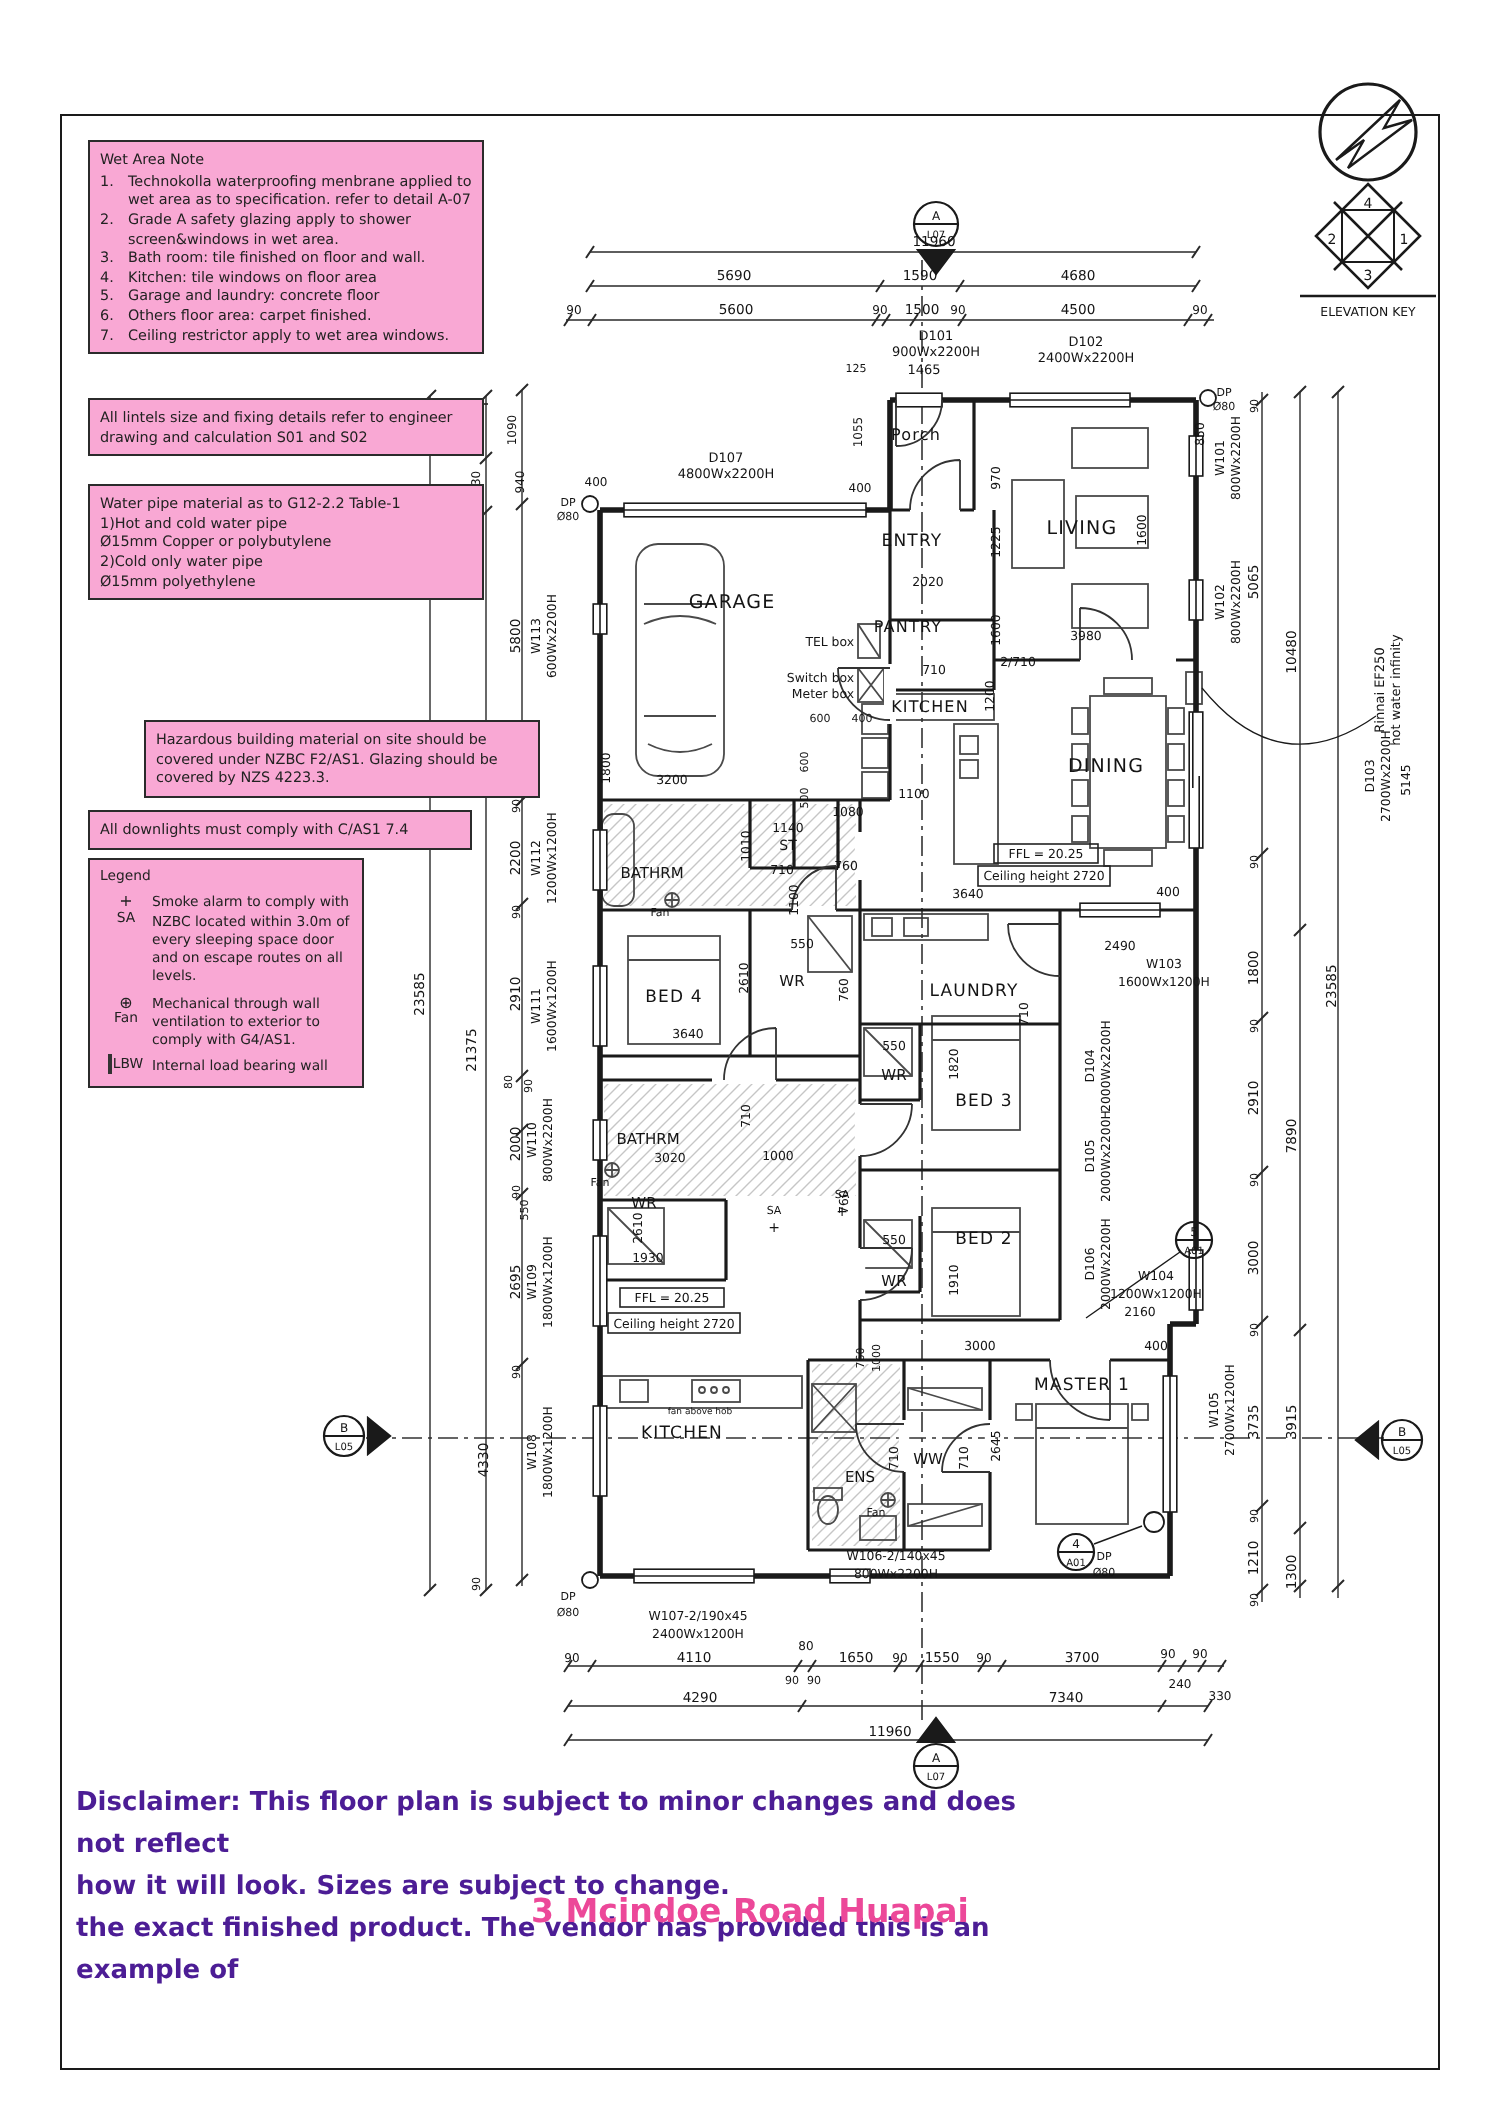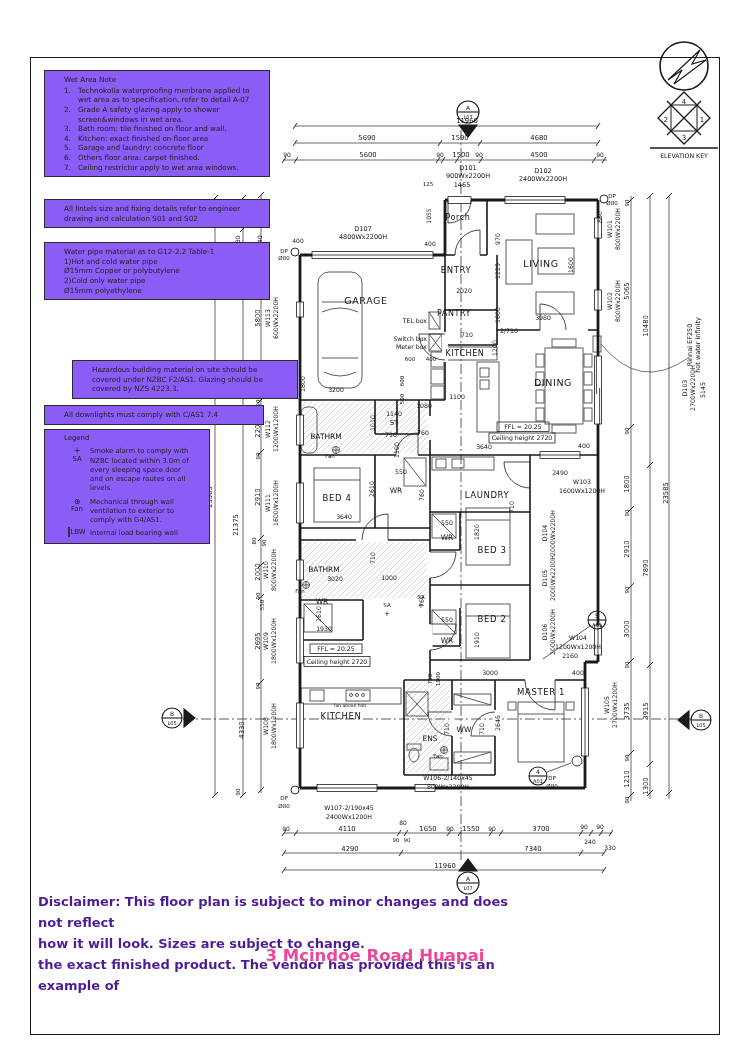--- a/index.html
+++ b/index.html
@@ -1,22 +1,22 @@
 <!DOCTYPE html>
 <html><head>
 <meta charset="utf-8">
 <style>
   html,body{margin:0;padding:0;background:#fff;}
   .page{position:relative;width:750px;height:1060px;background:#fff;overflow:hidden;
         font-family:"DejaVu Sans",sans-serif;color:#111;}
   .frame{position:absolute;left:30px;top:57px;width:688px;height:976px;border:1.7px solid #1a1a1a;z-index:0;}
   svg.plan{position:absolute;left:0;top:0;z-index:1;}
   svg.plan text{fill:#141414;font-family:"DejaVu Sans",sans-serif;}
-  .notebox{position:absolute;left:44px;border:1.1px solid #2b2b2b;background:#8b5cf6;z-index:2;
-           font-size:7.2px;line-height:1.34;padding:4px 19px;color:#222;}
+  .notebox{position:absolute;left:44px;border:1.1px solid #2b2b2b;background:#f9a8d4;z-index:2;
+           font-size:7.2px;line-height:1.34;padding:4px 5px;color:#222;}
   .nb-title{margin-bottom:1px;}
   .wa-row{display:flex;}
   .wa-num{width:14px;flex:none;}
   .wa-txt{flex:1;}
   .legend-row{display:flex;margin-top:4px;}
   .legend-sym{width:26px;flex:none;text-align:center;line-height:1.05;}
   .legend-sym .glyph{font-size:8px;display:block;}
   .legend-txt{flex:1;}
   .lbw-swatch{width:18px;height:6px;border:0.8px solid #333;margin:1px auto 0;
       background:repeating-linear-gradient(45deg,#444 0 1px,#fff 1px 3px);}
@@ -499,21 +499,21 @@
     <div class="wa-row">
         <span class="wa-num">2.</span>
         <span class="wa-txt">Grade A safety glazing apply to shower screen&amp;windows in wet area.</span>
       </div>
     <div class="wa-row">
         <span class="wa-num">3.</span>
         <span class="wa-txt">Bath room: tile finished on floor and wall.</span>
       </div>
     <div class="wa-row">
         <span class="wa-num">4.</span>
-        <span class="wa-txt">Kitchen: exact finished on floor area</span>
+        <span class="wa-txt">Kitchen: tile windows on floor area</span>
       </div>
     <div class="wa-row">
         <span class="wa-num">5.</span>
         <span class="wa-txt">Garage and laundry: concrete floor</span>
       </div>
     <div class="wa-row">
         <span class="wa-num">6.</span>
         <span class="wa-txt">Others floor area: carpet finished.</span>
       </div>
     <div class="wa-row">

